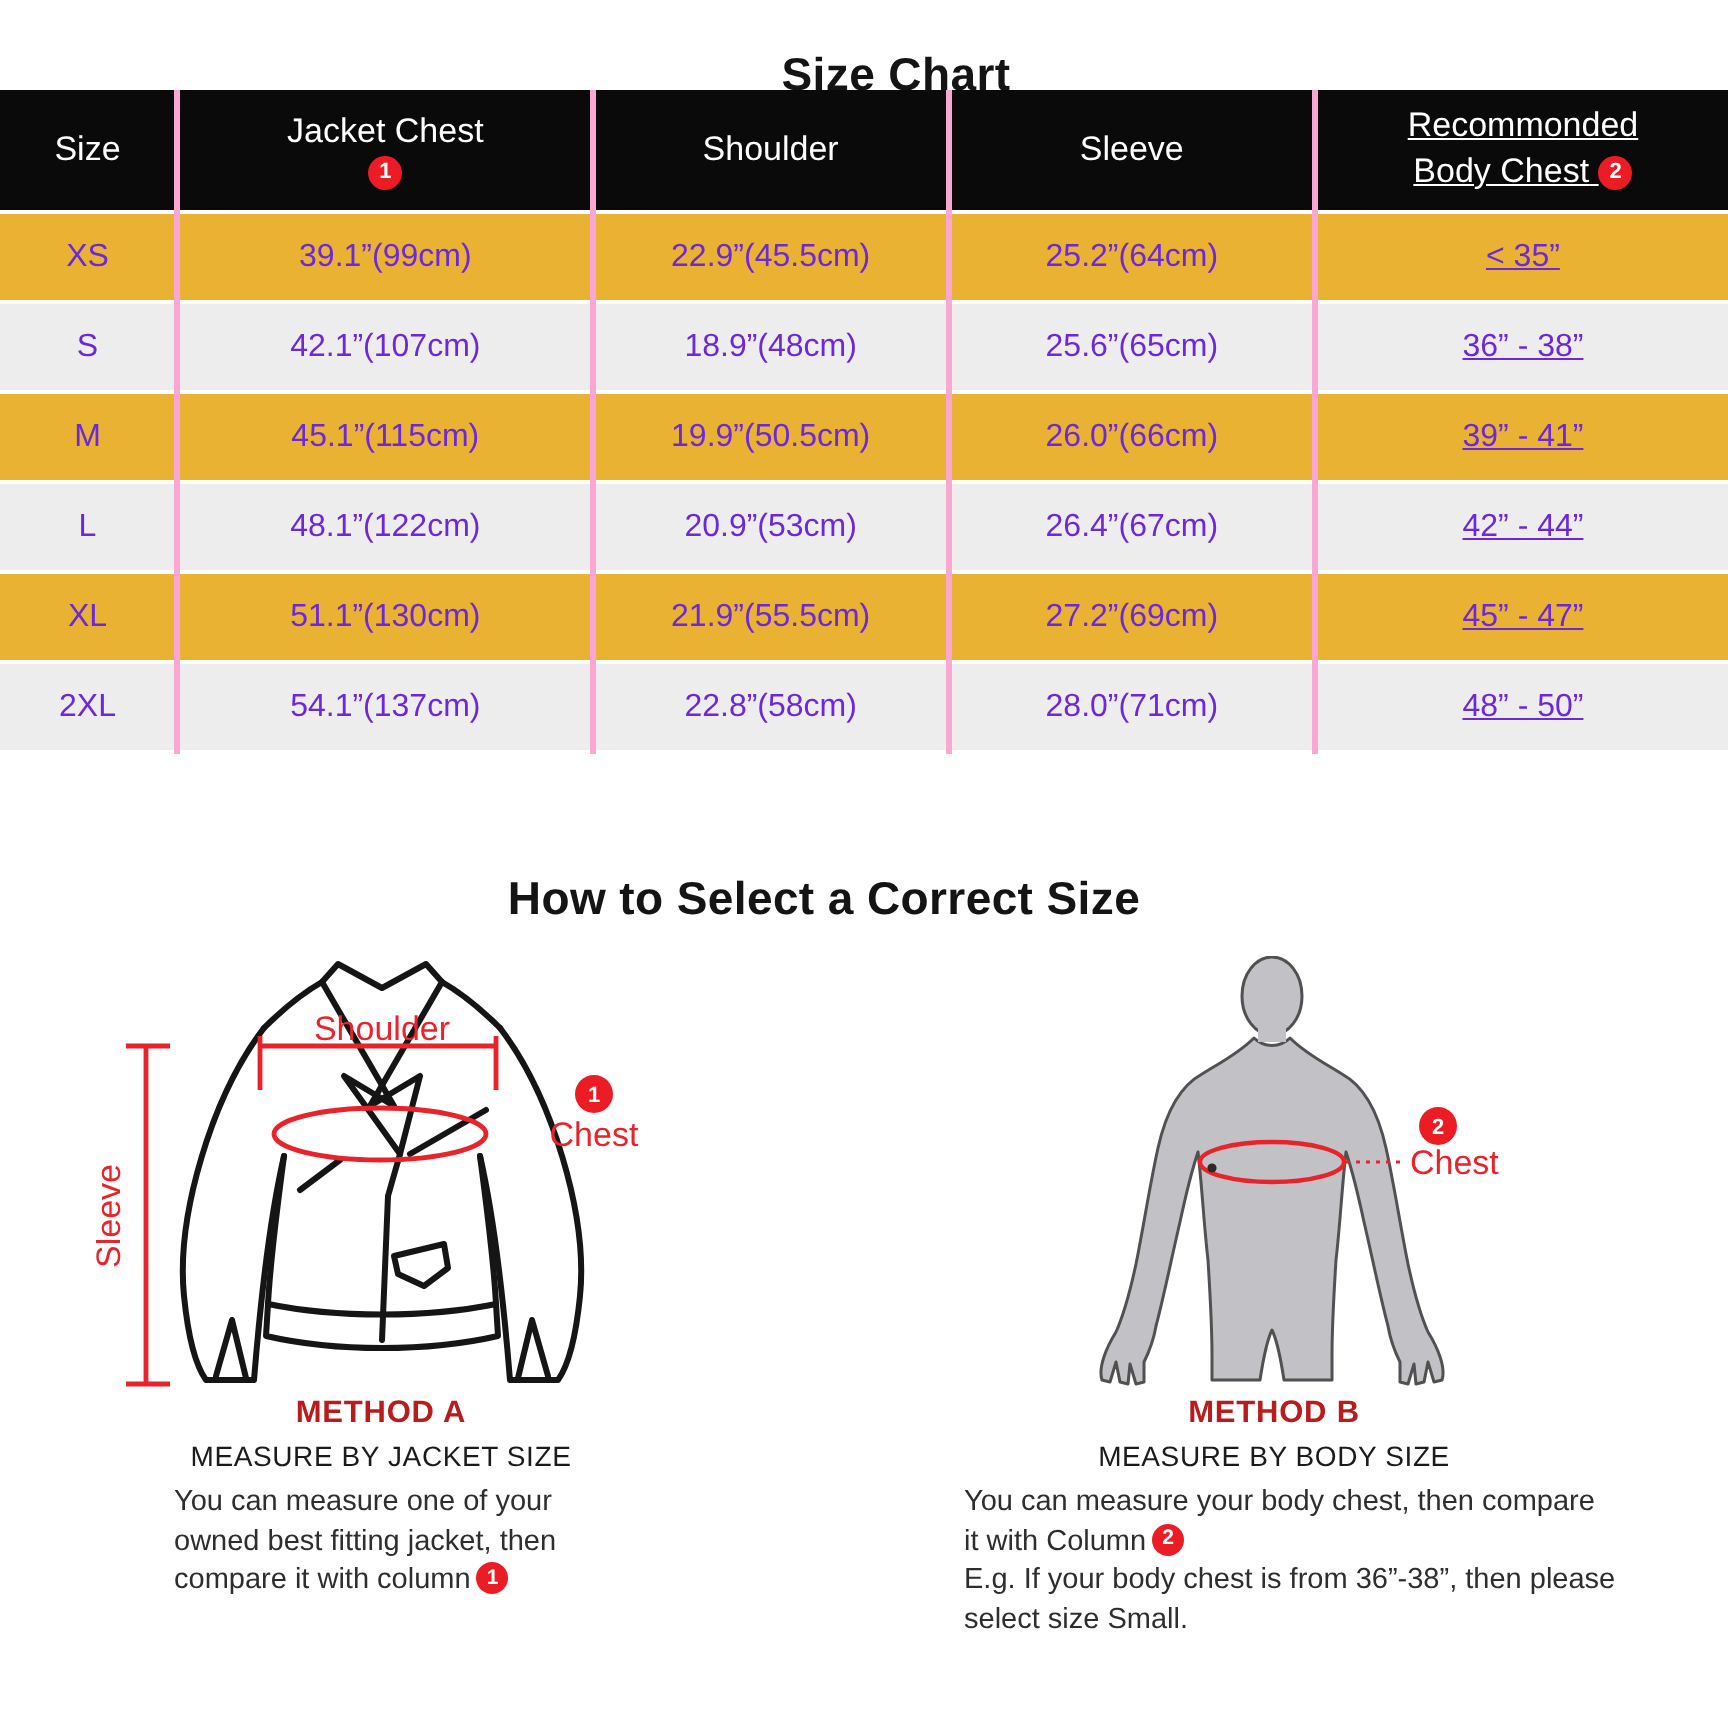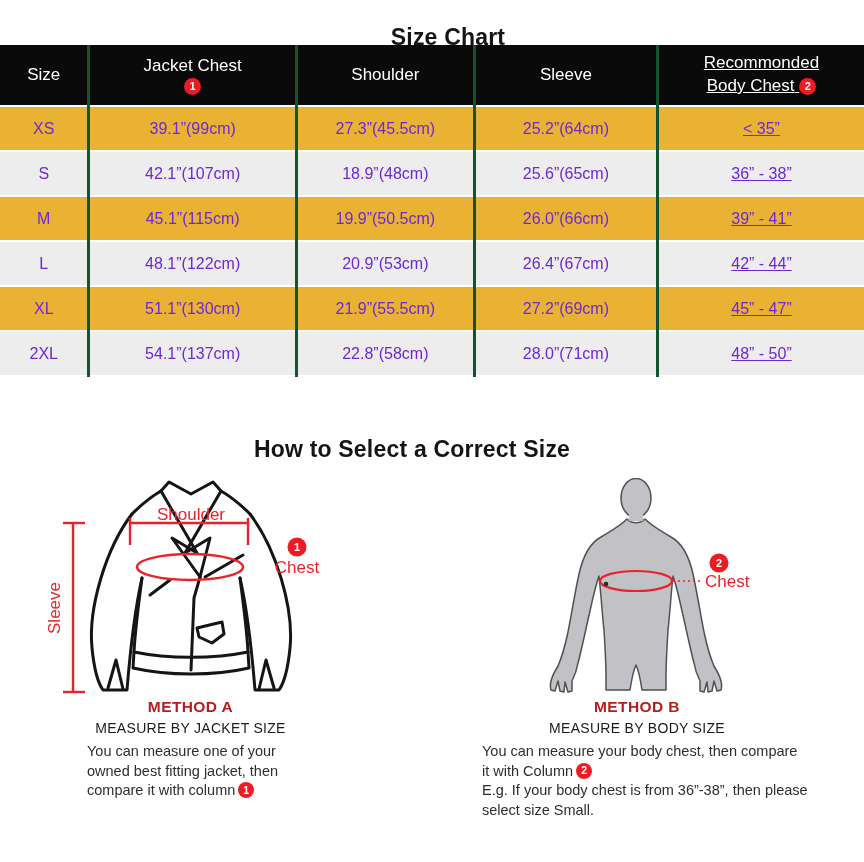--- a/index.html
+++ b/index.html
@@ -15,21 +15,21 @@
   .howto-title{
     position:absolute;top:436px;left:0;width:824px;margin:0;
     text-align:center;font-size:23px;font-weight:600;color:#141414;letter-spacing:.2px;
   }
   
   table.size-table{
     position:absolute;top:45px;left:0;width:864px;
     border-collapse:collapse;table-layout:fixed;
   }
   .size-table th,.size-table td{
-    border-right:3px solid #14532d;border-bottom:2px solid #fff;
+    border-right:3px solid #f9a8d4;border-bottom:2px solid #fff;
     text-align:center;vertical-align:middle;padding:0;
   }
   .size-table th:last-child,.size-table td:last-child{border-right:none;text-decoration:underline;}
   .size-table thead th{
     background:#0a0a0a;color:#fff;font-weight:400;font-size:17px;height:60px;
   }
   .size-table tbody td{height:43px;font-size:16px;color:#6d28d9;}
   .size-table tr.row-gold td{background:#e9b233;}
   .size-table tr.row-gray td{background:#ededed;}
   .th-stack{display:flex;flex-direction:column;align-items:center;gap:2px;}
@@ -95,21 +95,21 @@
             <span>Body Chest</span>
             <span class="badge">2</span>
           </div>
         </th>
       </tr>
     </thead>
     <tbody id="size-rows">
         <tr class="row-gold">
           <td>XS</td>
           <td>39.1”(99cm)</td>
-          <td>27.3”(45.5cm)</td>
+          <td>22.9”(45.5cm)</td>
           <td>25.2”(64cm)</td>
           <td>&lt; 35”</td>
         </tr>
         <tr class="row-gray">
           <td>S</td>
           <td>42.1”(107cm)</td>
           <td>18.9”(48cm)</td>
           <td>25.6”(65cm)</td>
           <td>36” - 38”</td>
         </tr>

